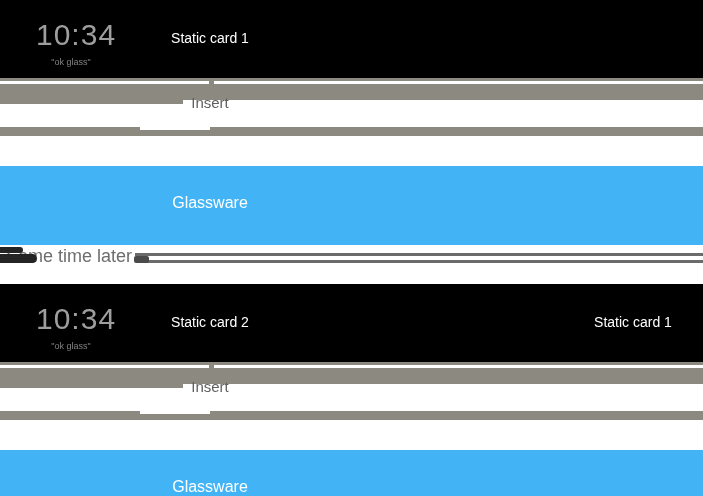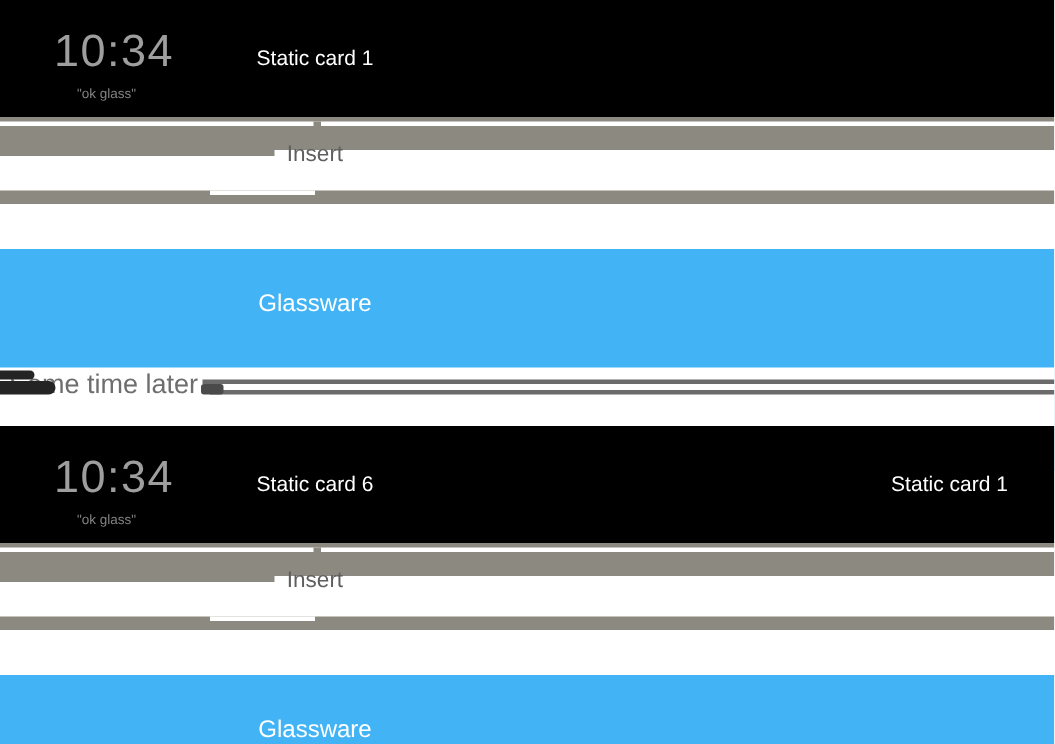--- a/index.html
+++ b/index.html
@@ -75,21 +75,21 @@
     <span class="icon">
         <i class="ib1"></i>
         <i class="ib2"></i>
       </span>
   </div>
 
   <div class="step" style="top:284px;height:212px;">
     <div class="black-card">
       <div class="clock">10:34</div>
       <div class="okglass">"ok glass"</div>
-      <div class="center420 card-label">Static card 6</div>
+      <div class="center420 card-label">Static card 2</div>
       <div class="right-label">Static card 1</div>
     </div>
     <div class="bar bar-a"></div>
     <div class="wline"></div>
     <div class="tick"></div>
     <div class="insert-band"></div>
     <div class="lstep"></div>
     <div class="center420 insert-label">Insert</div>
     <div class="bar bar-b"></div>
     <div class="notch"></div>

